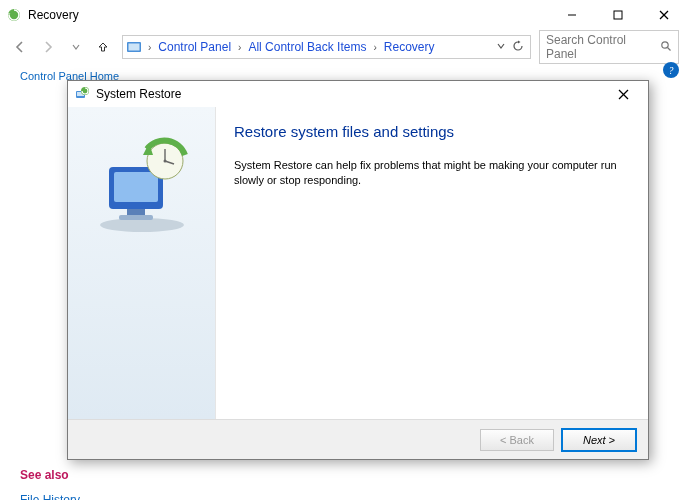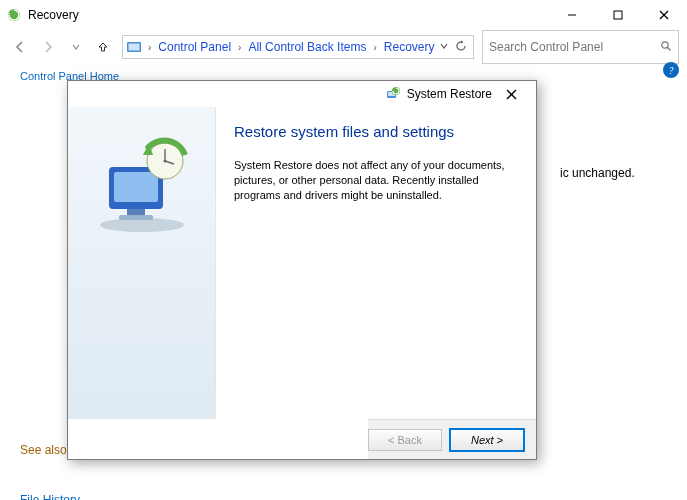--- a/index.html
+++ b/index.html
@@ -39,52 +39,52 @@
     flex:1; height:24px; border:1px solid #ccc;
     display:flex; align-items:center; padding:0 2px;
     background:#fff; margin:0 4px;
   }
   .bc-icon {width:18px;height:18px;display:flex;align-items:center;justify-content:center;margin-right:2px;}
   .bc-seg { padding:0 4px; font-size:12px; color:#1d4ed8;}
   .bc-chev { color:#555; padding:0 3px; font-size:10px;}
   .bc-right { margin-left:auto; display:flex; align-items:center; gap:6px; padding-right:4px;}
   .bc-right span { color:#555;}
   .searchbox {
-    width: 197px; height:24px; border:1px solid #ccc;
+    width: 140px; height:24px; border:1px solid #ccc;
     display:flex; align-items:center; padding:16px 6px; color:#777;
     background:#fff;
   }
   .searchbox .ph { flex:1; font-size:12px;}
   .help-badge {
     position:absolute; top:62px; right:8px;
     width:16px;height:16px; border-radius:50%;
     background:#0b67c0; color:#fff; font-size:10px;
     display:flex;align-items:center;justify-content:center;
     font-style:italic; font-family:serif;
   }
 
   .left-links { position:absolute; left:20px; }
   .cphome { top:70px; color:#0b67c0; font-size:11px; }
-  .seealso-lbl { top: 443px; color:#a16207; font-size:12px;}
+  .seealso-lbl { top: 468px; color:#be185d; font-size:12px;font-weight:bold;}
   .seealso-link { top: 482px; color:#0b67c0; font-size:12px;margin-top:11px;}
 
   .bg-hint {
     position:absolute; top:166px; left:560px; right:10px;
     font-size:12px; color:#000;
   }
 
   
   .dialog {
     position:absolute;
     left:67px; top:80px;
-    width:470px; height:380px;
+    width:582px; height:380px;
     background:#fff;
     border:1px solid #7a7a7a;
     box-shadow: 3px 3px 12px rgba(0,0,0,.35);
-    display:flex; flex-direction:column;align-items:flex-end;
+    display:flex; flex-direction:column;
   }
   .dlg-titlebar {
     height:26px; display:flex; align-items:center; padding:0 6px;
     background:#fff;
   }
   .dlg-titlebar .dlg-icon{ width:16px;height:16px;margin-right:6px;display:flex;align-items:center;justify-content:center;}
   .dlg-titlebar .dlg-title{ font-size:12px;}
   .dlg-titlebar .dlg-close{ margin-left:auto; width:38px;height:22px;display:flex;align-items:center;justify-content:center; }
   .dlg-body {
     flex:1; display:flex; border-top:0;
@@ -241,21 +241,21 @@
         <circle cx="78" cy="24" r="18" fill="#f6f8ec" stroke="#9aa96a" stroke-width="1"></circle>
         <circle cx="78" cy="24" r="1.5" fill="#666"></circle>
         <line x1="78" y1="24" x2="78" y2="12" stroke="#666" stroke-width="1.4"></line>
         <line x1="78" y1="24" x2="87" y2="27" stroke="#666" stroke-width="1.4"></line>
         <path d="M60 12 A22 22 0 0 1 98 18" stroke="#5fb04a" stroke-width="6" fill="none"></path>
         <path d="M56 18 L62 6 L66 18 Z" fill="#5fb04a"></path>
       </svg>
     </div>
     <div class="wiz-content">
       <div class="wiz-heading">Restore system files and settings</div>
-      <p class="wiz-para">System Restore does not affect any of your documents, pictures, or other personal data. Recently installed programs and drivers might be uninstalled.</p>
+      <p class="wiz-para">System Restore can help fix problems that might be making your computer run slowly or stop responding.</p>
     </div>
   </div>
 
   <div class="dlg-buttons">
     <div class="btn disabled">&lt; Back</div>
     <div class="btn default">Next &gt;</div>
   </div>
 </div>
 
 </body></html>

